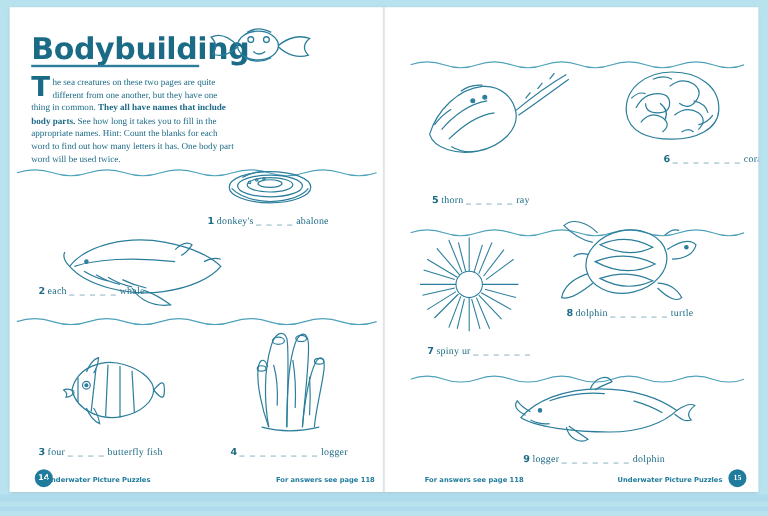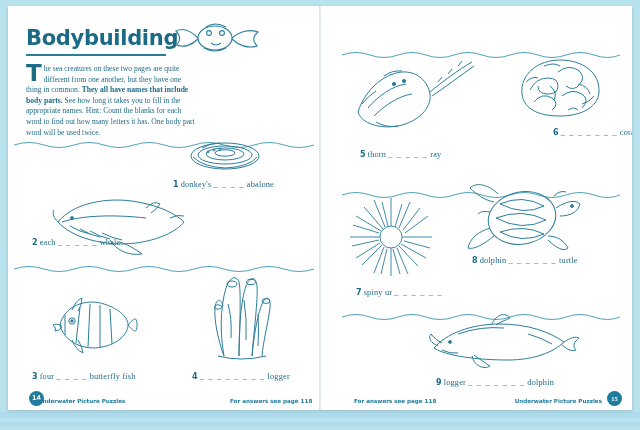--- a/index.html
+++ b/index.html
@@ -54,21 +54,21 @@
     background: linear-gradient(to right, rgba(0,60,90,.10), rgba(0,60,90,.16), rgba(0,60,90,.04));
   }
 
   
   .title {
     position: absolute;
     left: 18px;
     top: 20px;
     font-family: "DejaVu Sans", sans-serif;
     font-weight: bold;
-    font-size: 21px;
+    font-size: 25px;
     letter-spacing: -0.3px;
     color: #1b6a86;
   }
   .title-rule {
     position: absolute;
     left: 18px;
     top: 48px;
     width: 140px;
     height: 2px;
     background: #2b7e9b;
@@ -333,21 +333,21 @@
             <circle cx="56" cy="29" r="1.6" fill="#2b7e9b"></circle>
             <path d="M28 70 q10 6 22 4"></path>
             <path d="M14 52 q6 -8 14 -13"></path>
             <path d="M36 24 q8 -6 18 -5"></path>
             <path d="M110 14 l4 -5"></path>
               <path d="M100 22 l4 -5"></path>
               <path d="M90 30 l4 -5"></path>
           </g>
         </svg>
       </div>
-      <div class="item" style="left:40px;top:144px;">
+      <div class="item" style="left:40px;top:156px;">
         <span class="num">5</span>
         <span class="word">thorn</span>
         <span class="blanks">_ _ _ _ _</span>
         <span class="word">ray</span>
       </div>
 
       <div class="art" style="left:196px;top:48px;">
         <svg width="88" height="66" viewBox="0 0 88 66">
           <g fill="none" stroke="#2b7e9b" stroke-width="1">
             <path d="M6 40 C4 20 22 6 44 6 C66 6 84 18 83 38 C82 54 64 62 44 62 C24 62 8 56 6 40 Z"></path>

